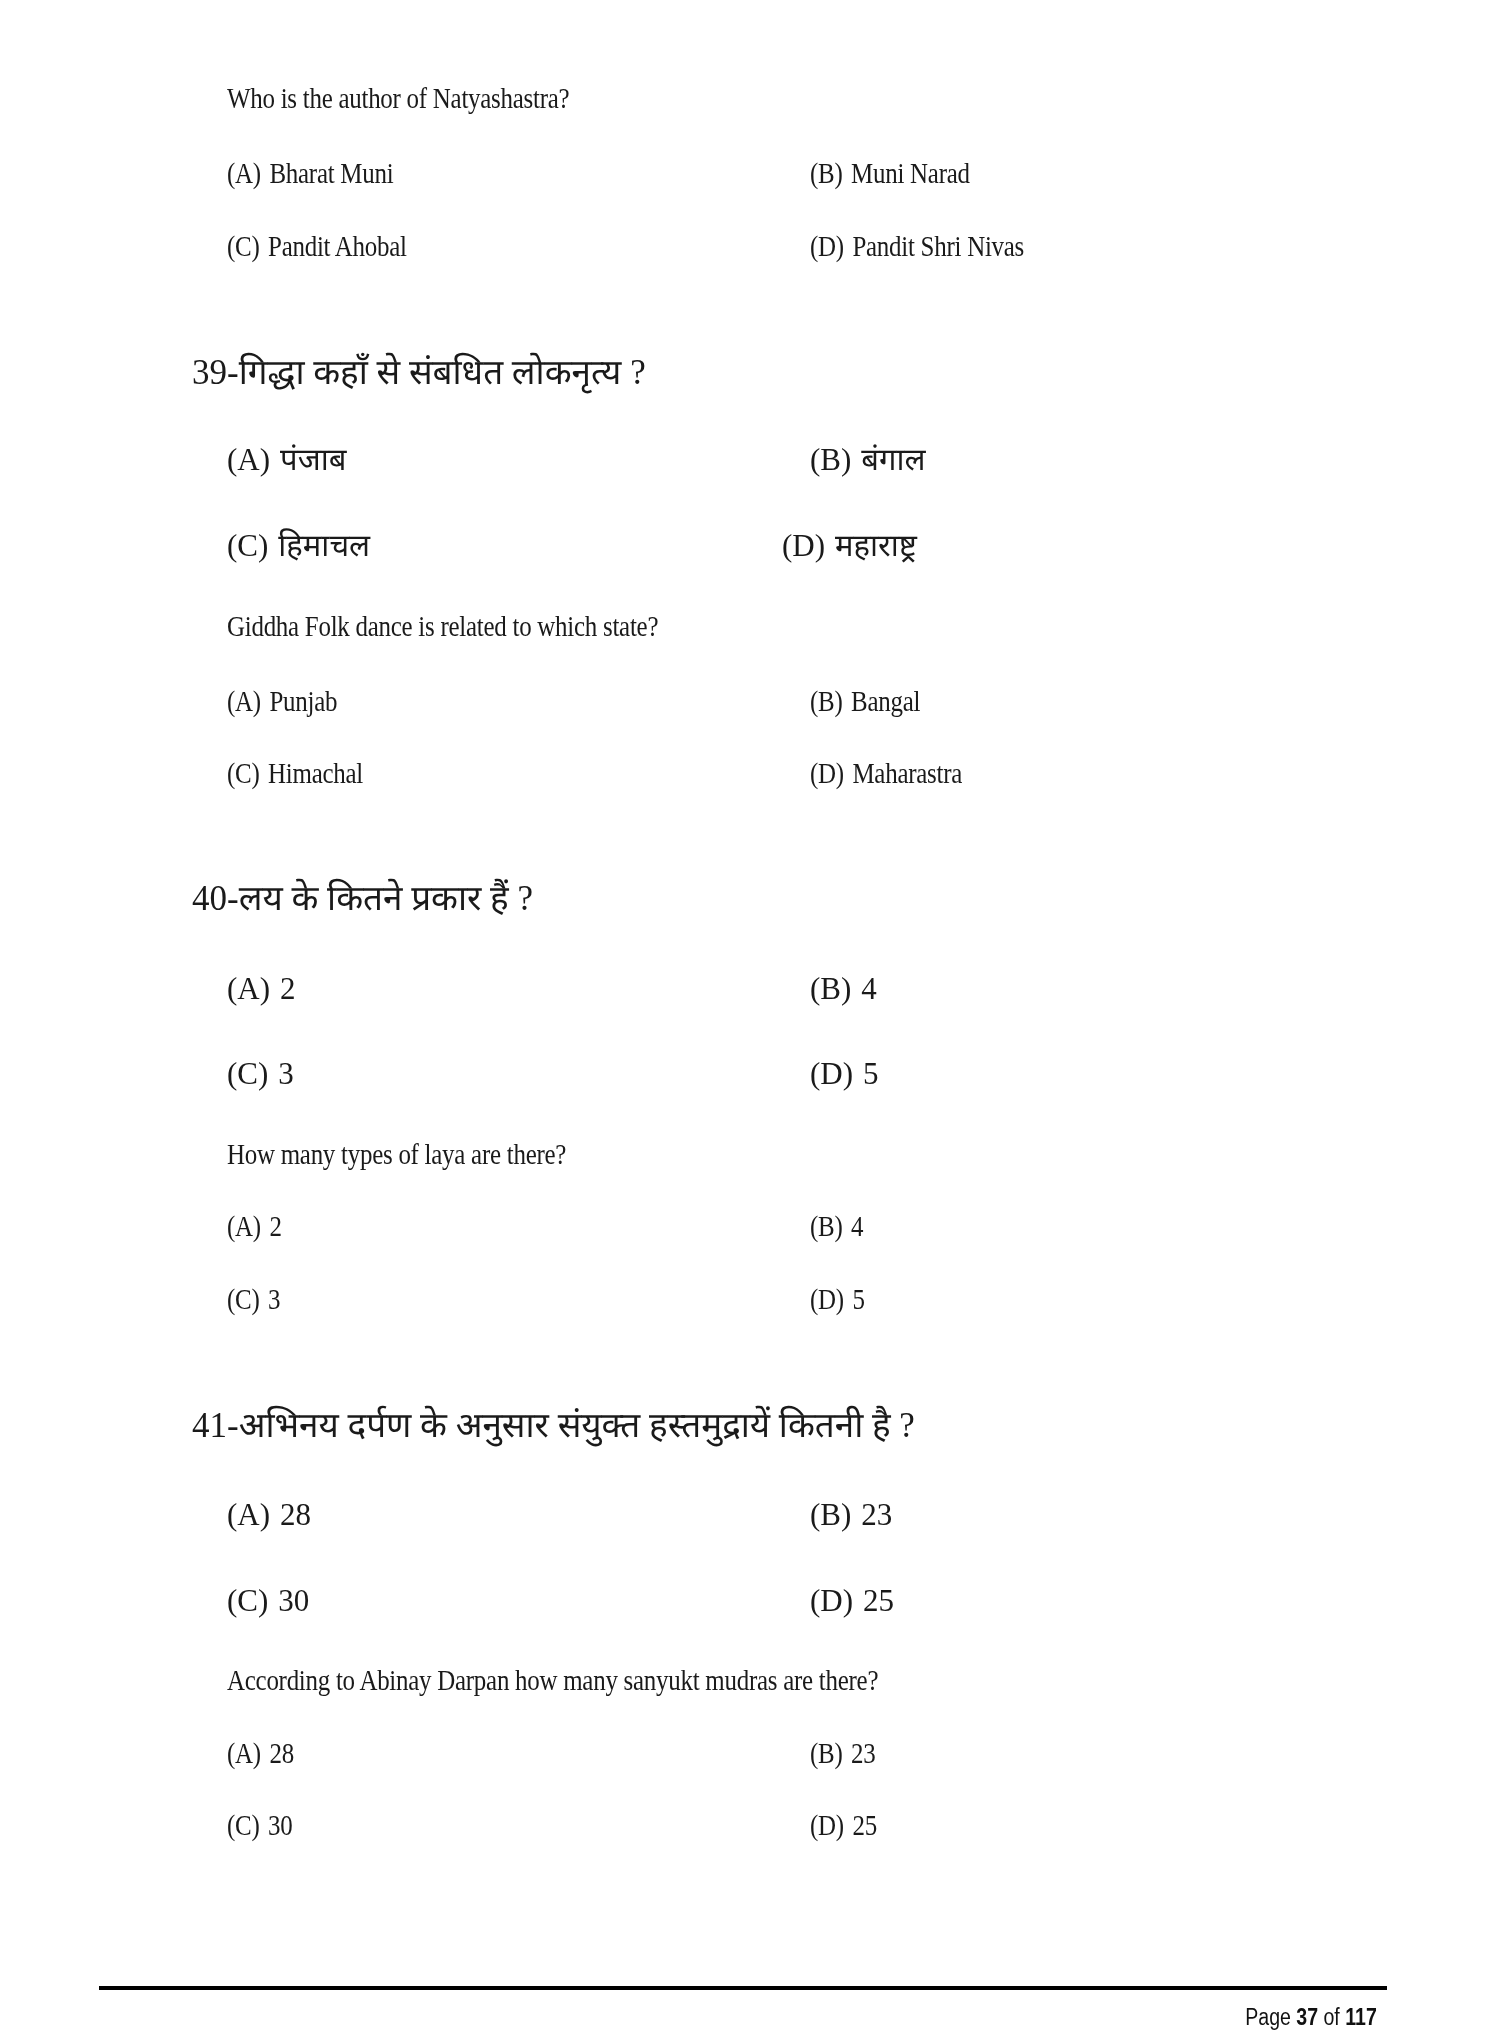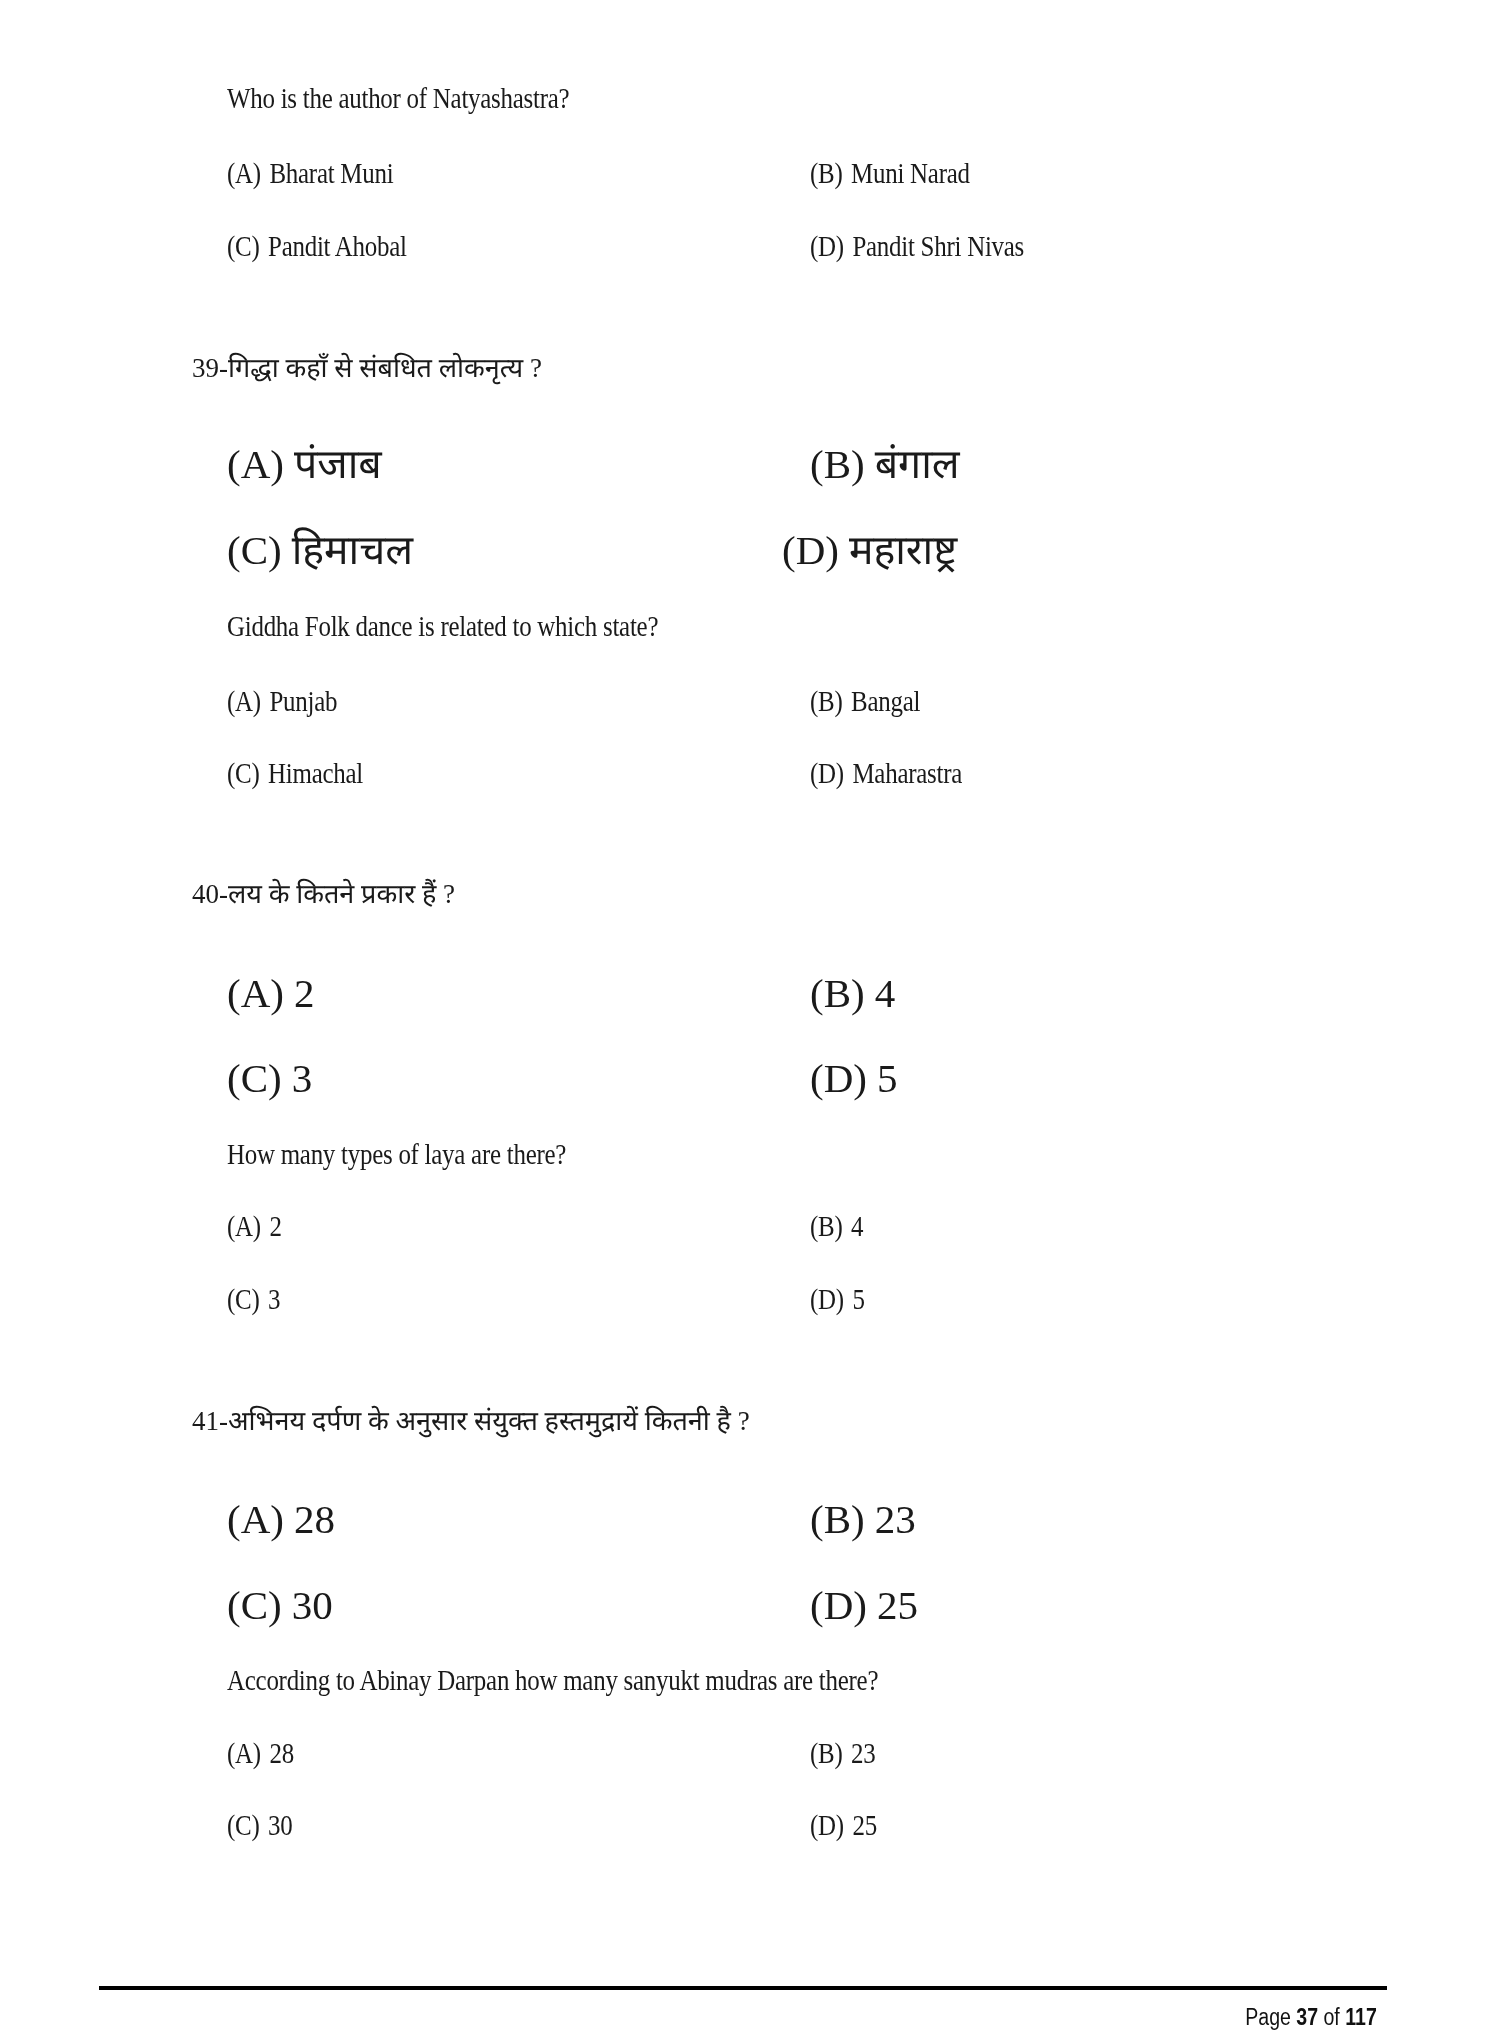--- a/index.html
+++ b/index.html
@@ -1,21 +1,21 @@
 <!DOCTYPE html>
 <html><head>
 <meta charset="utf-8">
 <style>
   html, body { margin: 0; padding: 0; background: #ffffff; }
   body { width: 1505px; height: 2034px; position: relative; overflow: hidden;
          font-family: "Liberation Serif", "DejaVu Serif", serif; color: #1a1a1a; }
   .line { position: absolute; white-space: nowrap; line-height: 1; }
   .en { font-size: 29px; transform: scaleX(0.86); transform-origin: left center; letter-spacing: -0.3px; }
-  .hi { font-size: 41px; }
-  .qhi { font-size: 27px; }
+  .hi { font-size: 31px; }
+  .qhi { font-size: 35px; }
   .opt-label { margin-right: 10px; }
   .footer-rule { position: absolute; left: 99px; width: 1288px; top: 1986px; height: 4px; background: #000; }
   .footer { position: absolute; right: 128px; top: 2004px; font-family: "Liberation Sans", "DejaVu Sans", sans-serif;
             font-size: 23px; color: #111; transform: scaleX(0.85); transform-origin: right center; }
   .footer b { font-weight: bold; }
 </style>
 </head>
 <body>
 
 <div class="line en" style="left:227px; top:84px;">Who is the author of Natyashastra?</div>

